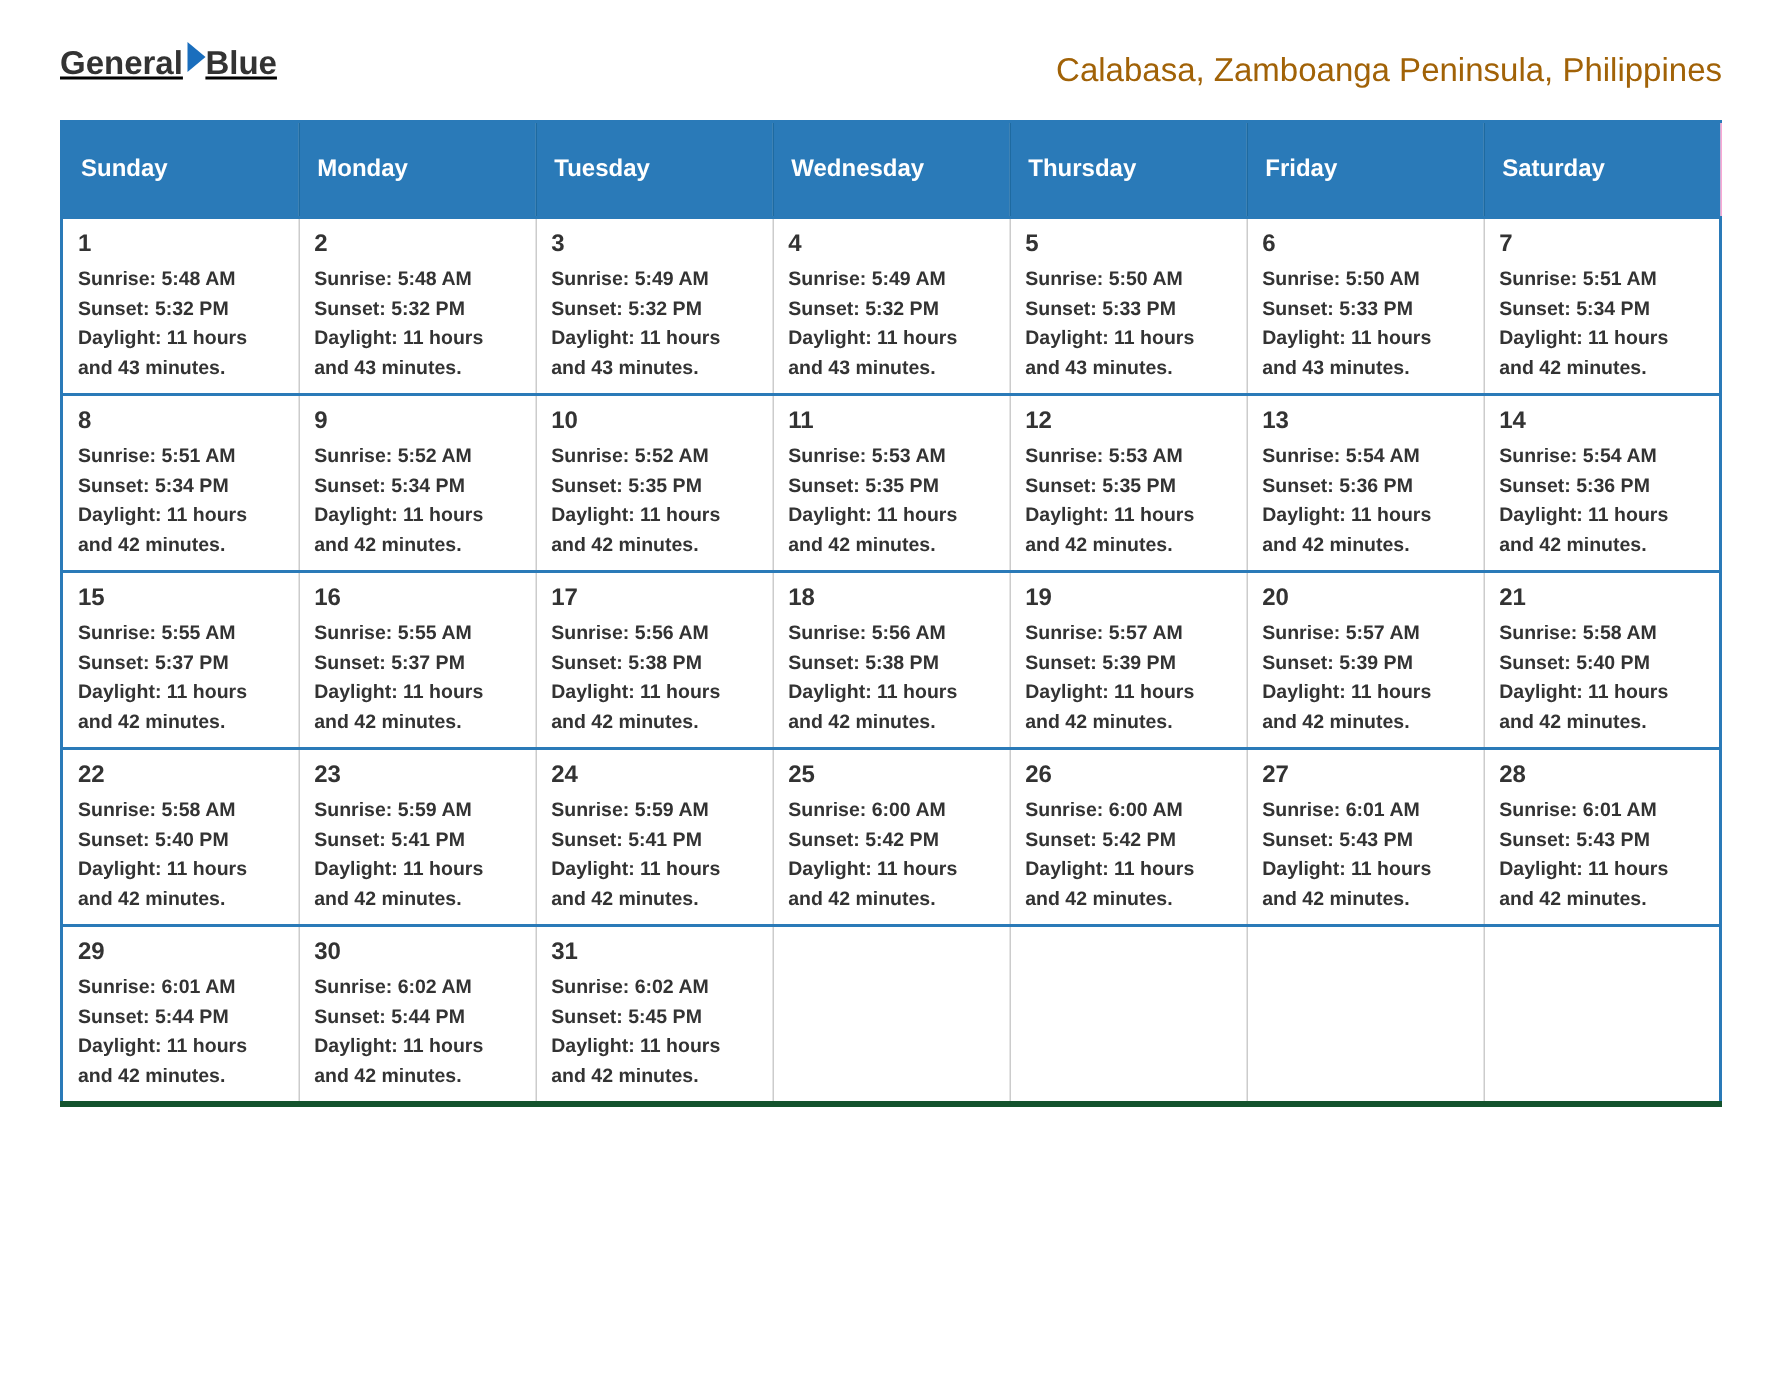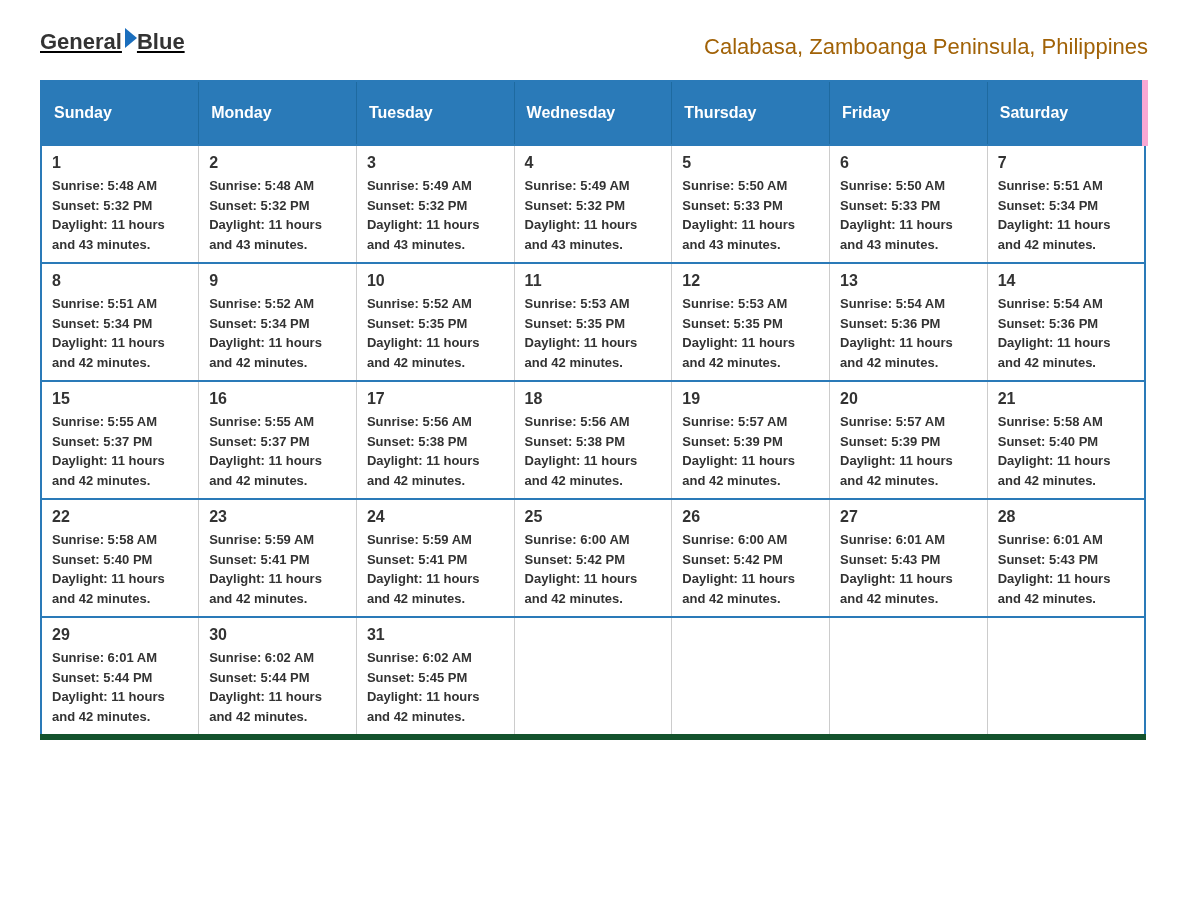--- a/index.html
+++ b/index.html
@@ -75,27 +75,27 @@
     .calendar td {
       vertical-align: top;
       padding: 8px 10px;
       border: 1px solid #ccc;
       width: 14.28%;
       min-height: 100px;
       font-size: 13px;
       color: #333;
     }
     .calendar tr:last-child td {
-      border-bottom: 6px solid #14532d;
+      border-bottom: 4px solid #14532d;
     }
     .calendar thead tr th:first-child {
       border-left: 2px solid #2a7ab8;
     }
     .calendar thead tr th:last-child {
-      border-right: 6px solid #f9a8d4;
+      border-right: 1px solid #f9a8d4;
     }
     .calendar tbody tr td:first-child {
       border-left: 2px solid #2a7ab8;
     }
     .calendar tbody tr td:last-child {
       border-right: 2px solid #2a7ab8;
     }
     .calendar thead tr {
       border-top: 2px solid #2a7ab8;
     }

